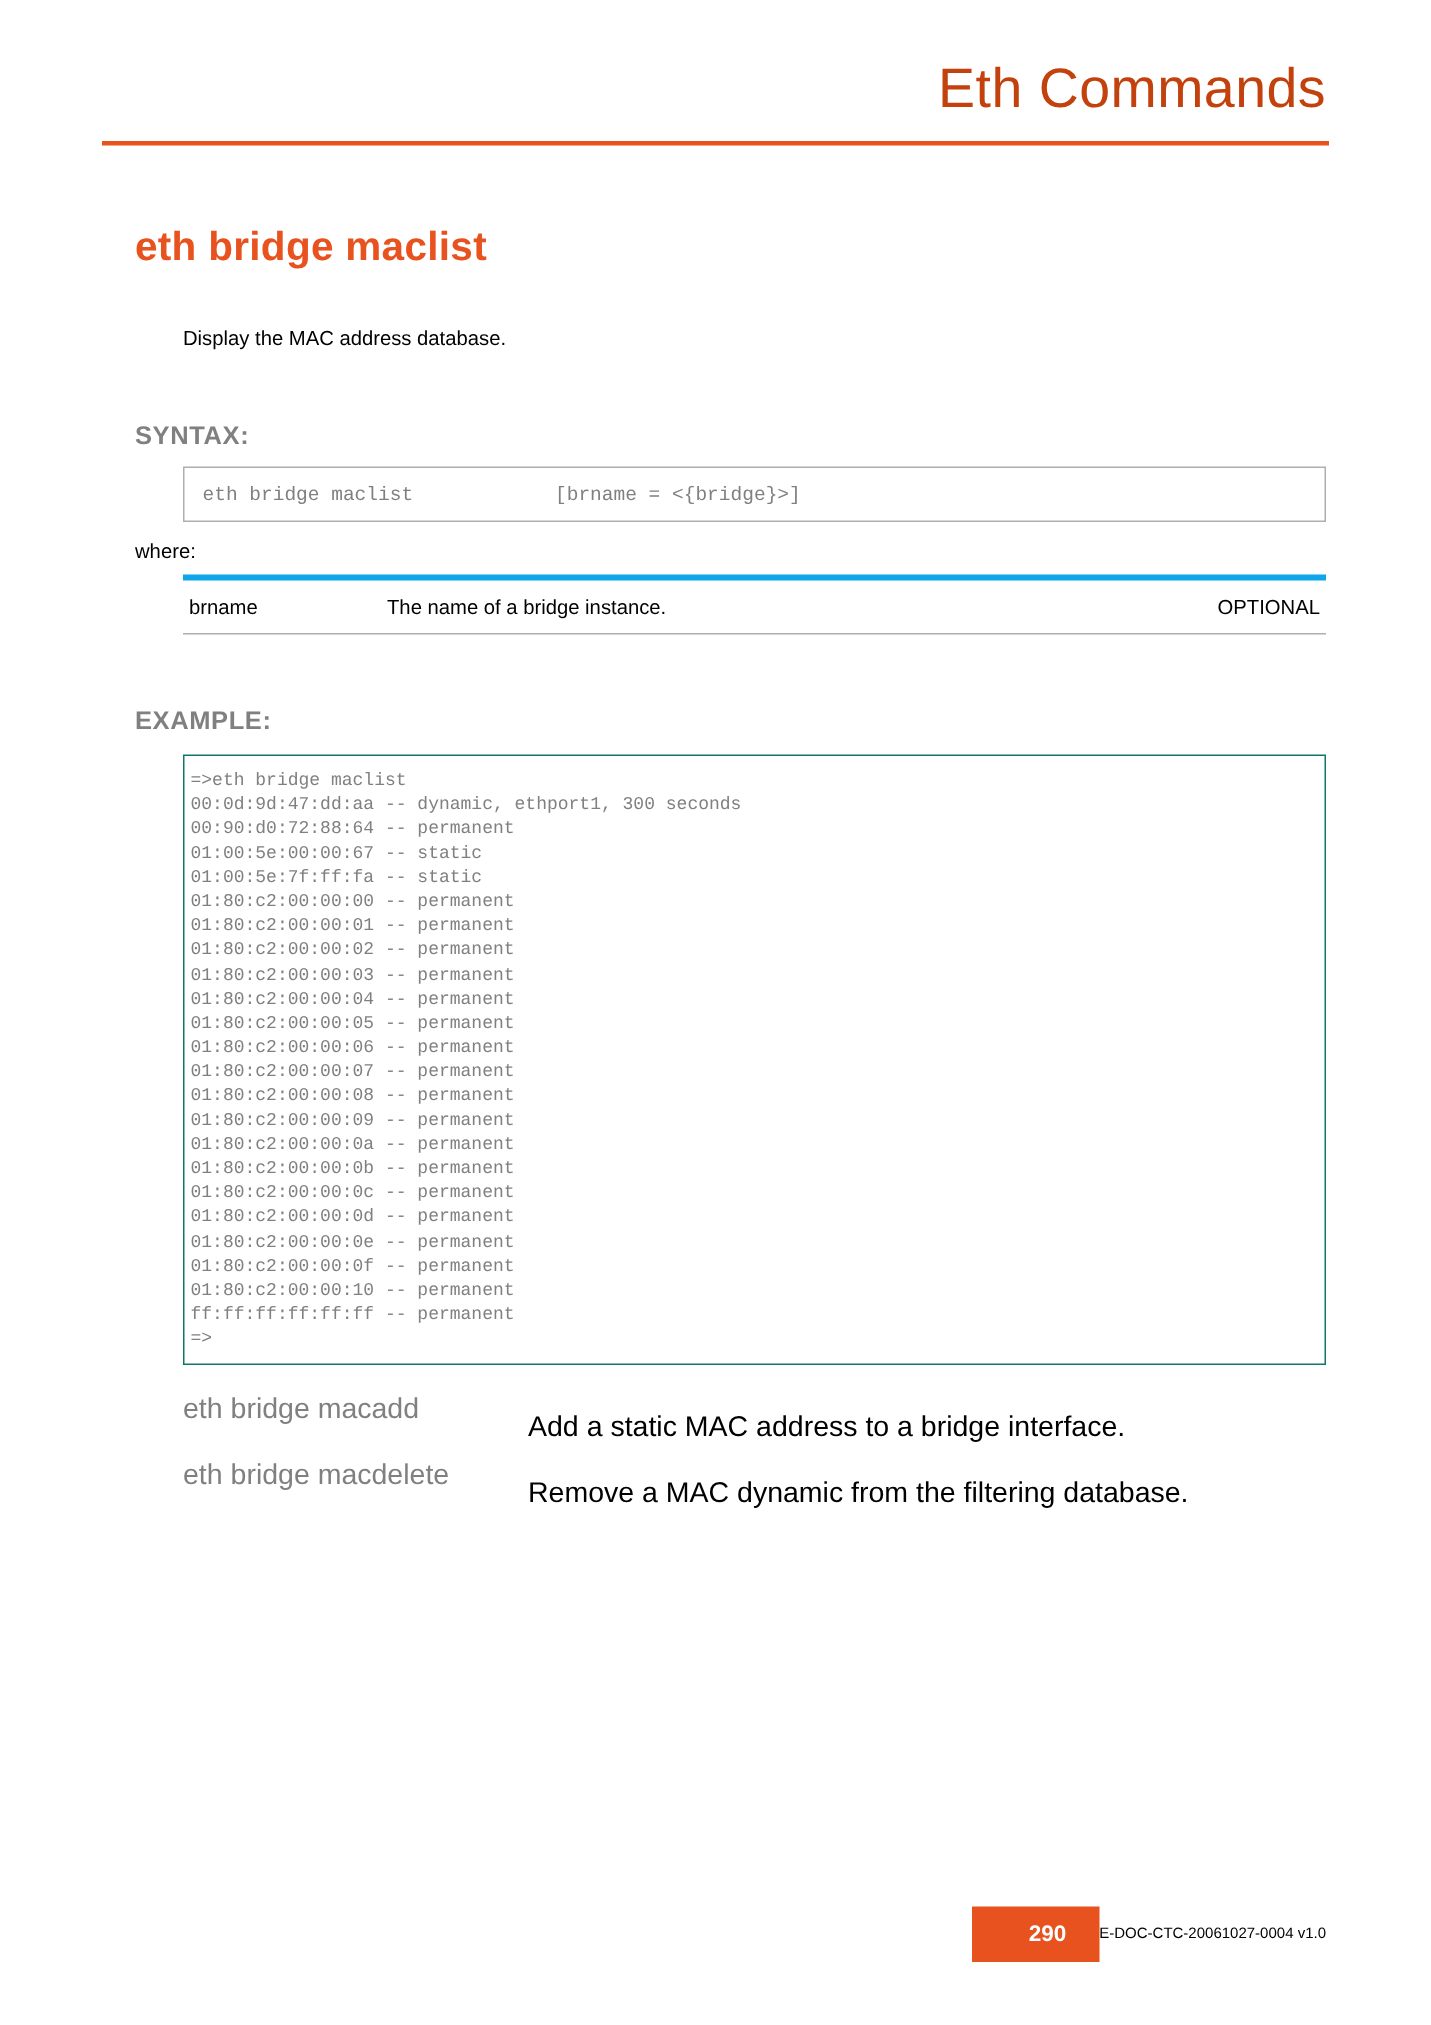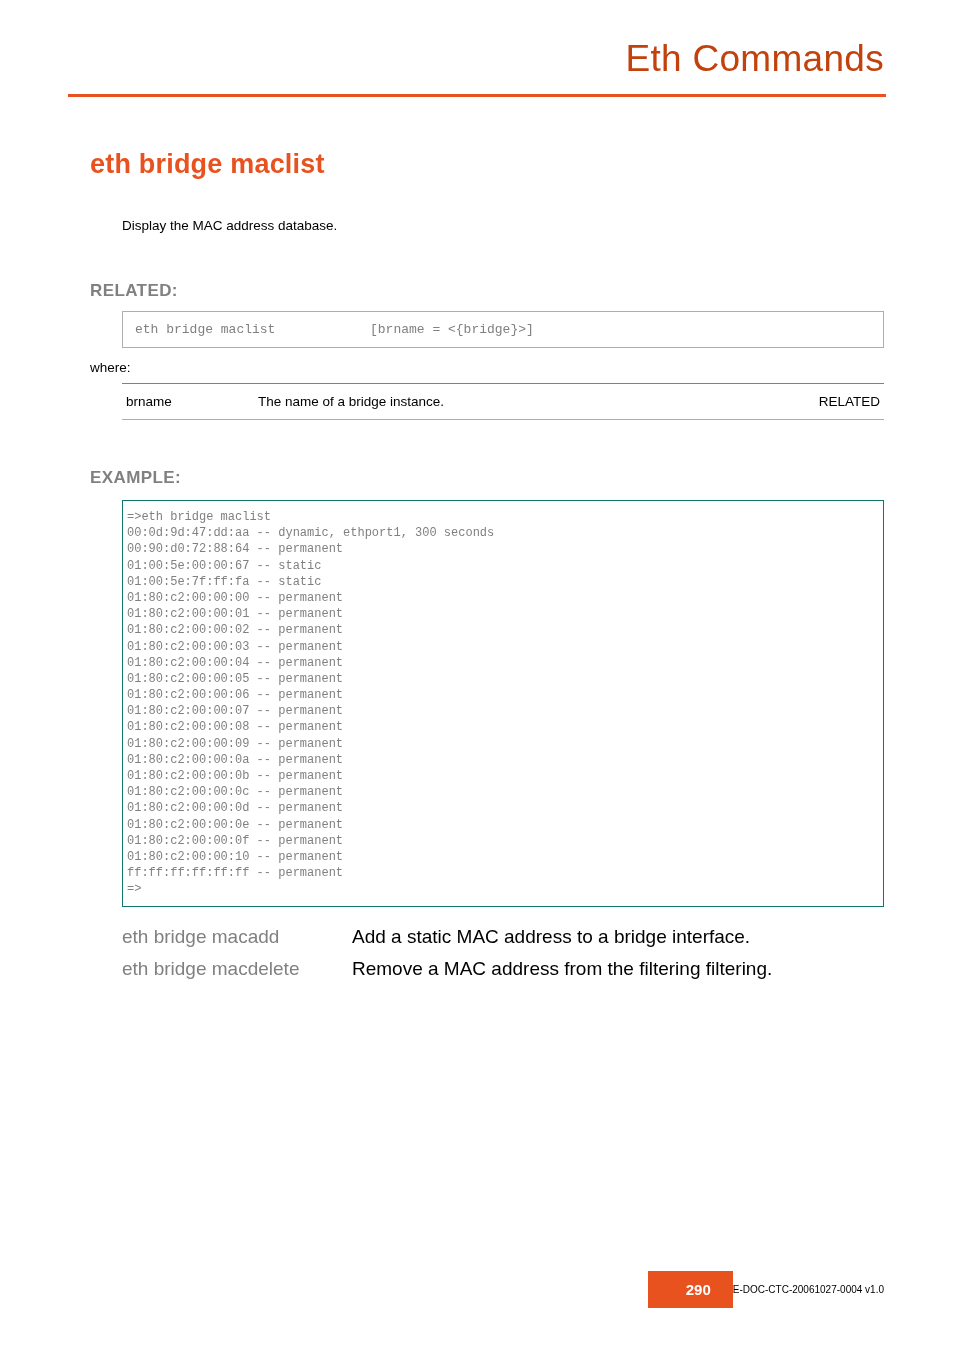--- a/index.html
+++ b/index.html
@@ -61,21 +61,21 @@
     color: #808080;
   }
   .syntax-left { width: 235px; }
   .where {
     margin-top: 12px;
     font-size: 13.5px;
   }
   .param-table {
     margin-top: 8px;
     margin-left: 32px;
-    border-top: 1px solid #0ea5e9;
+    border-top: 4px solid #0ea5e9;
     border-bottom: 1px solid #aeaeae;
   }
   .param-row {
     display: flex;
     align-items: center;
     padding: 10px 4px;
   }
   .param-name { width: 132px; font-size: 13.5px; }
   .param-desc { flex: 1; font-size: 13.5px; }
   .param-opt  { width: 90px; text-align: right; font-size: 13.5px; }
@@ -93,21 +93,21 @@
   .related-table {
     margin-top: 14px;
     margin-left: 32px;
   }
   .related-row {
     display: flex;
     padding: 5px 0;
     font-size: 19px;
   }
   .related-cmd { width: 230px; color: #808080; }
-  .related-desc { flex: 1; }
+  .related-desc { flex: 1; margin-top: 12px; }
   .footer {
     position: absolute;
     bottom: 42px;
     left: 0;
     right: 0;
     display: flex;
     justify-content: flex-end;
     align-items: center;
     padding: 0 70px 0 0;
   }
@@ -128,31 +128,31 @@
 <body>
 
 <div class="header-spacer"></div>
 <div class="header-title">Eth Commands</div>
 <hr class="header-rule">
 
 <div class="content">
   <h1 class="cmd-title">eth bridge maclist</h1>
   <p class="cmd-desc">Display the MAC address database.</p>
 
-  <h2 class="section-head">RELATED:</h2>
+  <h2 class="section-head">SYNTAX:</h2>
   <div class="syntax-box">
     <span class="syntax-left">eth bridge maclist</span>
     <span class="syntax-right">[brname = &lt;{bridge}&gt;]</span>
   </div>
   <p class="where">where:</p>
   <div class="param-table">
     <div class="param-row">
       <span class="param-name">brname</span>
       <span class="param-desc">The name of  a bridge instance.</span>
-      <span class="param-opt">RELATED</span>
+      <span class="param-opt">OPTIONAL</span>
     </div>
   </div>
 
   <h2 class="section-head">EXAMPLE:</h2>
   <div class="example-box">=&gt;eth bridge maclist
 00:0d:9d:47:dd:aa -- dynamic, ethport1, 300 seconds
 00:90:d0:72:88:64 -- permanent
 01:00:5e:00:00:67 -- static
 01:00:5e:7f:ff:fa -- static
 01:80:c2:00:00:00 -- permanent
@@ -175,21 +175,21 @@
 ff:ff:ff:ff:ff:ff -- permanent
 =&gt;</div>
 
   <div class="related-table">
     <div class="related-row">
       <span class="related-cmd">eth bridge macadd</span>
       <span class="related-desc">Add a static MAC address to a bridge interface.</span>
     </div>
     <div class="related-row">
       <span class="related-cmd">eth bridge macdelete</span>
-      <span class="related-desc">Remove a MAC address from the filtering filtering.</span>
+      <span class="related-desc">Remove a MAC dynamic from the filtering database.</span>
     </div>
   </div>
 </div>
 
 <div class="footer">
   <div class="page-badge">290</div>
   <div class="doc-id">E-DOC-CTC-20061027-0004 v1.0</div>
 </div>
 
 </body></html>

